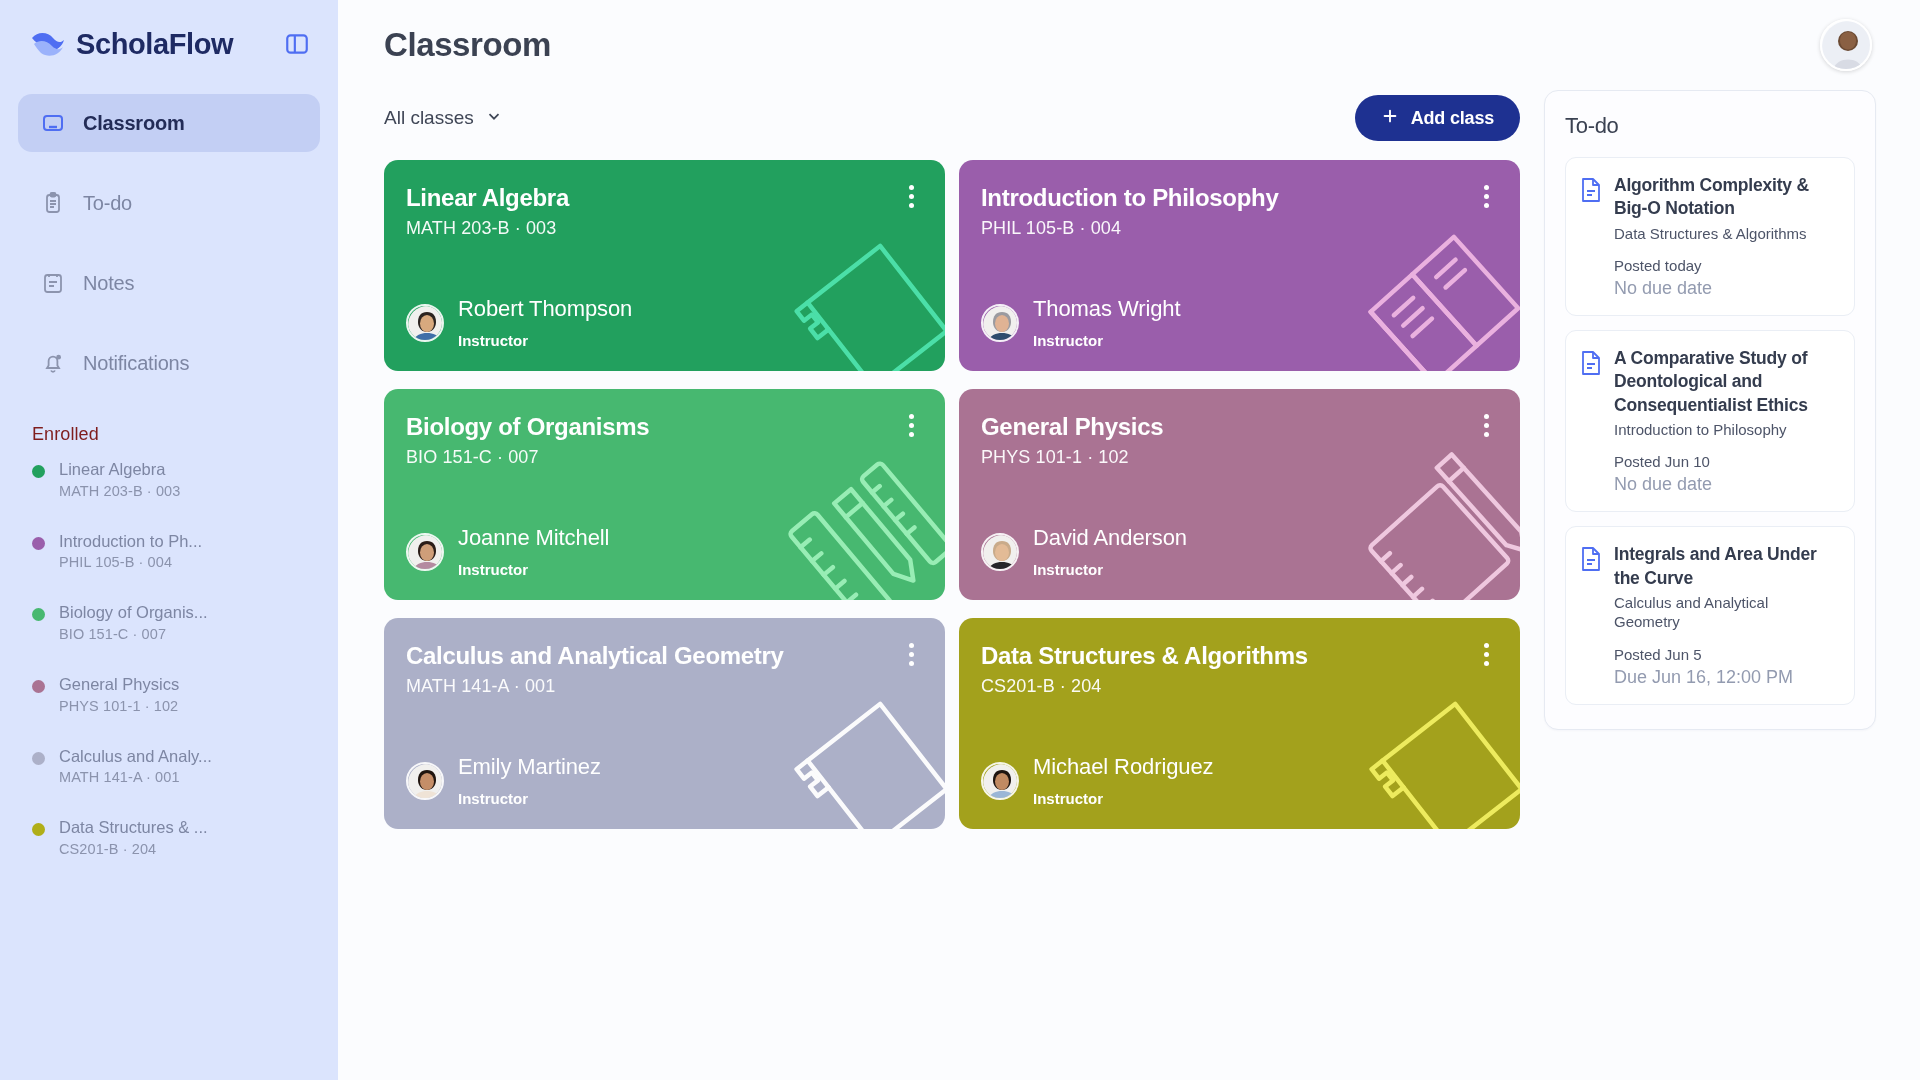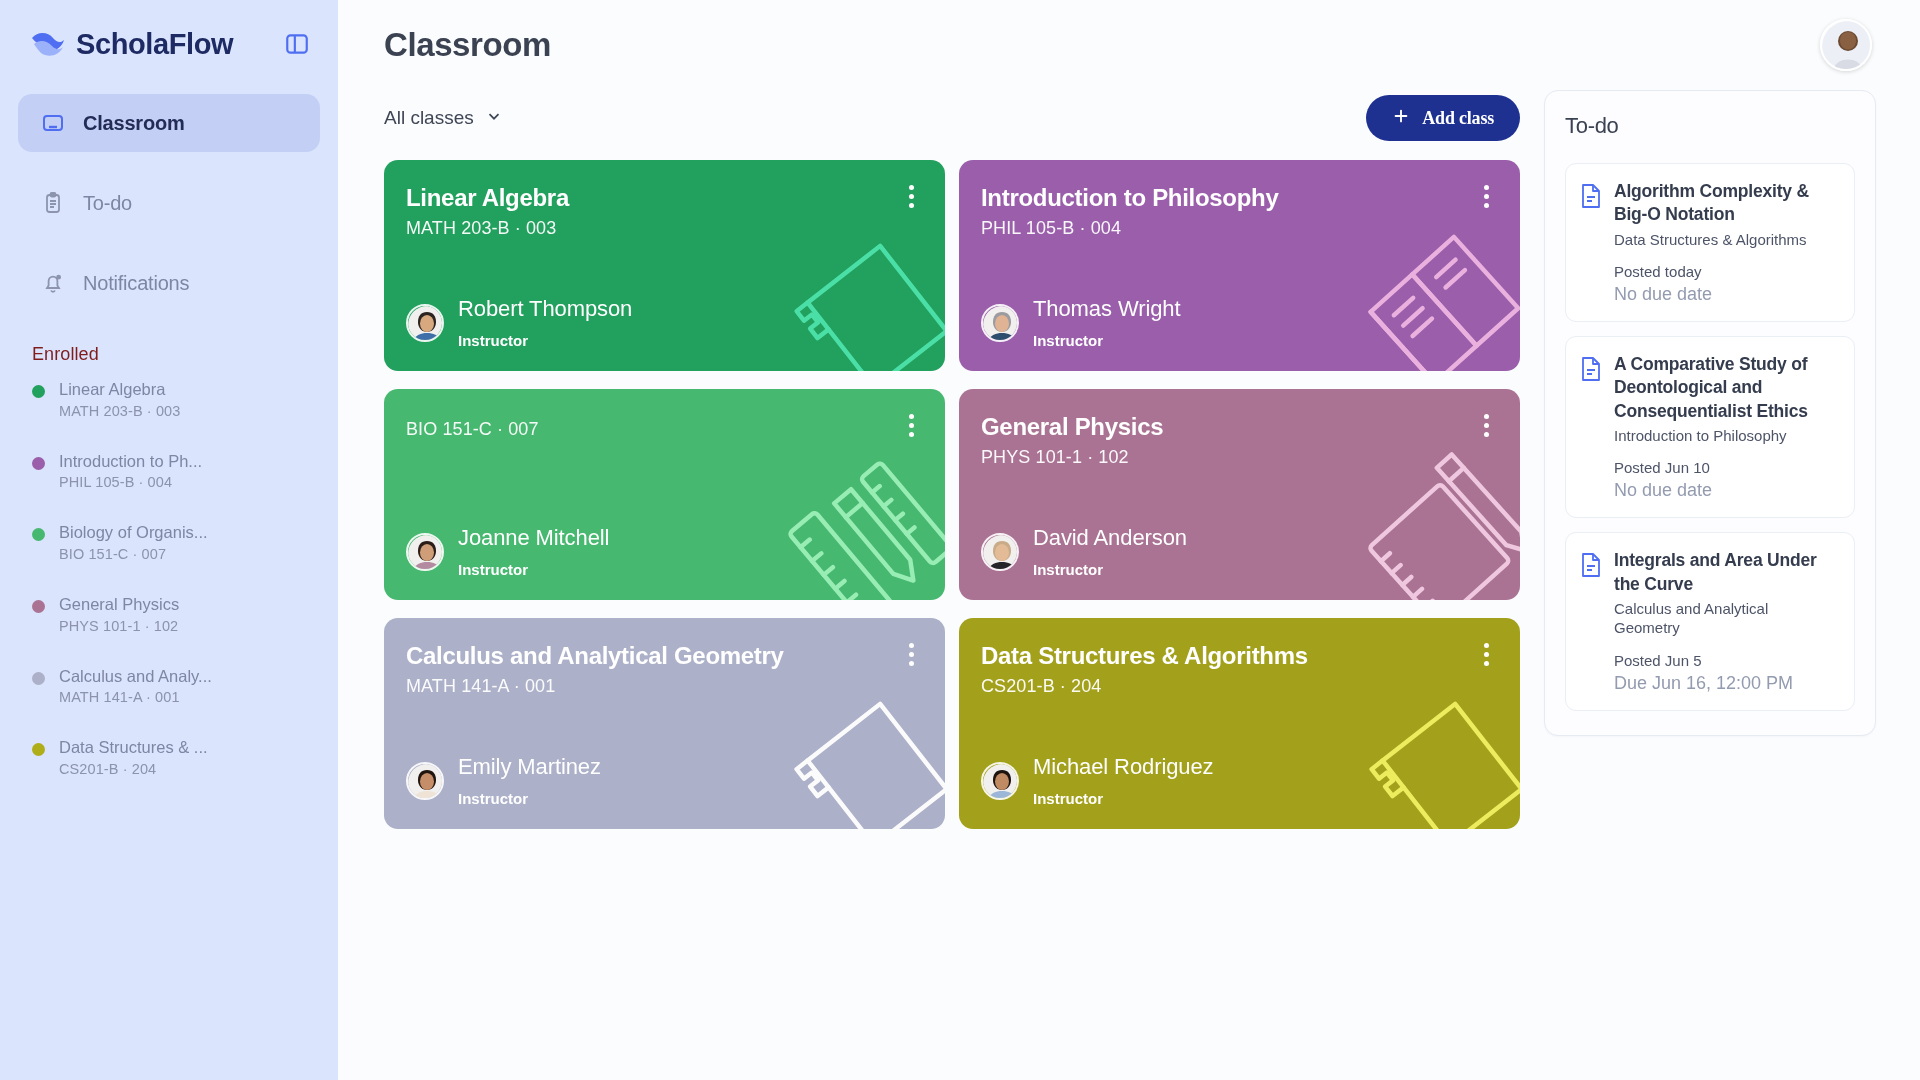--- a/index.html
+++ b/index.html
@@ -102,21 +102,21 @@
     display: flex; align-items: center; gap: 11px;
     font-size: 19px; color: #3f4656; cursor: pointer;
   }
   .toolbar-spacer { flex: 1; }
   .add-class-btn {
     display: flex; align-items: center; gap: 12px;
     background: #1e3191; color: #fff;
     height: 46px; padding: 12px 26px;
     border: none; border-radius: 23px;
     font-size: 18px; font-weight: bold;
-    font-family: Liberation Serif, serif;
+    font-family: Liberation Sans, sans-serif;
     cursor: pointer;
     letter-spacing: -0.2px;
   }
 
   .class-grid {
     display: grid;
     grid-template-columns: 1fr 1fr;
     gap: 18px 14px;
   }
   .class-card {
@@ -182,21 +182,21 @@
     height: 40px;
   }
   .seg {
     flex: 1; text-align: center;
     font-size: 16.5px; color: #5d6680;
     line-height: 32px; border-radius: 16px;
     cursor: pointer;
   }
   .seg.active { background: #dfe4ef; color: #2f3545; font-weight: bold; }
 
-  .todo-list { margin-top: 24px; }
+  .todo-list { margin-top: 18px; }
   .todo-card {
     border: 1px solid #eaeef5;
     border-radius: 11px;
     padding: 16px 16px 16px 14px;
     margin-bottom: 14px;
     display: flex; gap: 12px;
     cursor: pointer;
     background: #ffffff;
   }
   .todo-card:last-child { margin-bottom: 0; }
@@ -251,20 +251,29 @@
             <rect x="6" y="4" width="12" height="17" rx="2.5"></rect>
             <rect x="9.5" y="2" width="5" height="3.5" rx="1.2"></rect>
             <path d="M9 10h6M9 13h6M9 16h4"></path>
           </svg>
         </span>
         <span class="nav-label">To-do</span>
       </div>
       <div class="nav-item">
         <span class="nav-icon">
           <svg viewBox="0 0 24 24" width="24" height="24" fill="none" stroke="#8c94ae" stroke-width="1.8">
+            <rect x="4" y="4" width="16" height="17" rx="2.5"></rect>
+            <path d="M8 3v3M16 3v3M8 11h8M8 15h5"></path>
+          </svg>
+        </span>
+        <span class="nav-label">Notes</span>
+      </div>
+      <div class="nav-item">
+        <span class="nav-icon">
+          <svg viewBox="0 0 24 24" width="24" height="24" fill="none" stroke="#8c94ae" stroke-width="1.8">
             <path d="M6 17h12l-1.6-2.6V10a4.4 4.4 0 0 0-8.8 0v4.4L6 17Z"></path>
             <path d="M10 19.5a2.2 2.2 0 0 0 4 0"></path>
             <circle cx="17.6" cy="6.2" r="2.4" fill="#8c94ae" stroke="none"></circle>
           </svg>
         </span>
         <span class="nav-label">Notifications</span>
       </div>
     </nav>
 
     <div class="enrolled-head">Enrolled</div>
@@ -419,20 +428,21 @@
       <path d="M92 64 h22"></path>
       <rect x="128" y="44" width="26" height="112" rx="4"></rect>
       <path d="M128 62h10 M128 80h10 M128 98h10 M128 116h10"></path>
                   </g>
                 </svg></div>
     <div class="card-menu">
                 <span></span>
                 <span></span>
                 <span></span>
               </div>
+    <div class="card-title">Biology of Organisms</div>
     <div class="card-code">BIO 151-C · 007</div>
     <div class="card-spacer"></div>
     <div class="card-teacher">
       <span class="teacher-avatar"><svg viewBox="0 0 38 38" width="38" height="38">
     <circle cx="19" cy="19" r="19" fill="#f1f0ee"></circle>
     <path d="M19 6c6 0 9 4 9 10 0 6-4 10-9 10s-9-4-9-10c0-6 3-10 9-10Z" fill="#2b1d18"></path>
     <ellipse cx="19" cy="17.5" rx="7" ry="8.6" fill="#cf9e79"></ellipse>
     <path d="M4 38c1.5-7.5 7-11 15-11s13.5 3.5 15 11Z" fill="#b48aa0"></path>
   </svg></span>
       <span>

